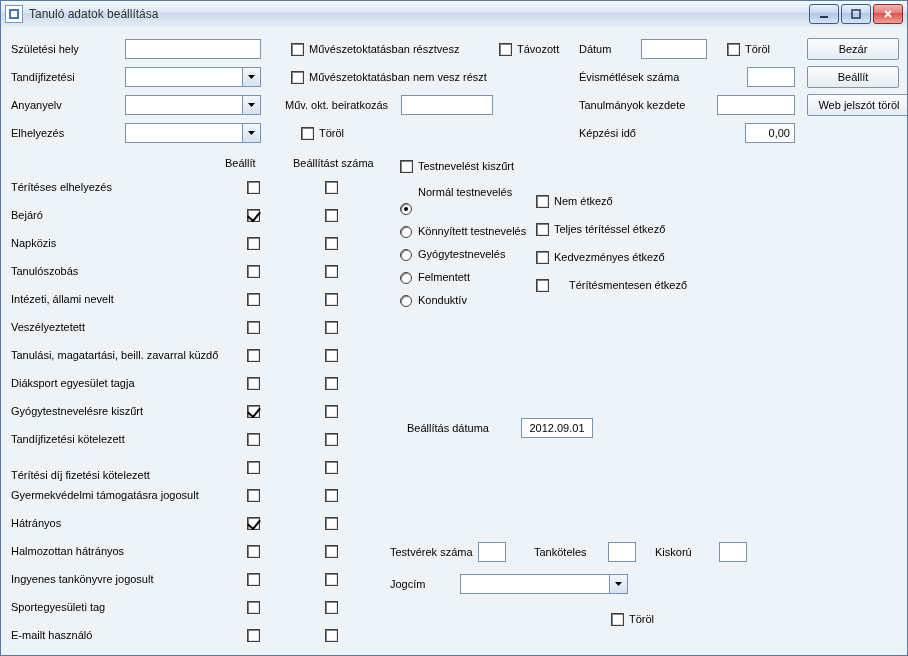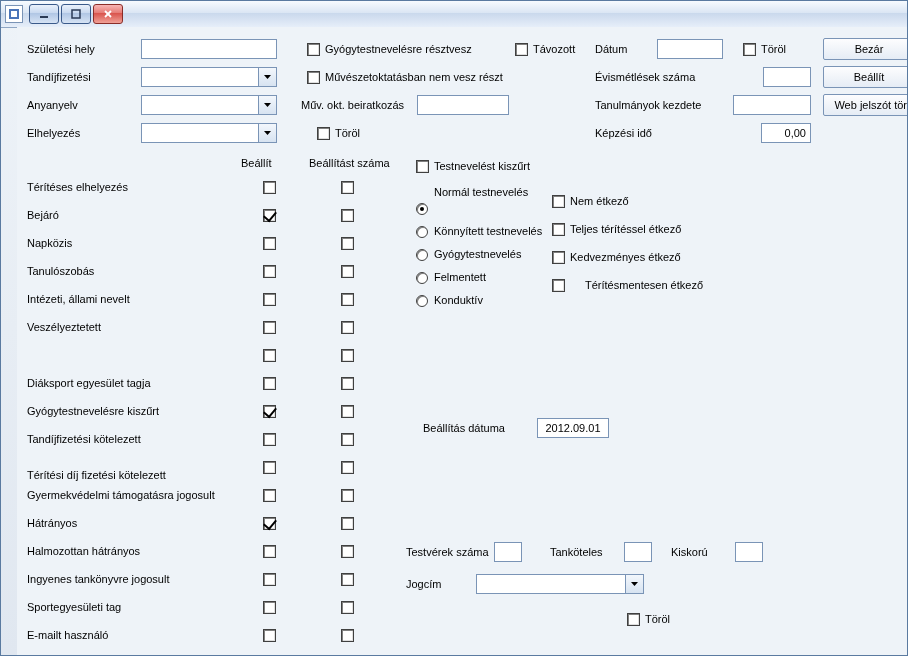--- a/index.html
+++ b/index.html
@@ -5,21 +5,21 @@
   html,body {margin:0;padding:0;font-family:Tahoma,Arial,sans-serif;font-size:11px;color:#000;background:#fff;}
   .window {width:908px;height:656px;border:1px solid #5a7aa0;background:linear-gradient(#eef3f8,#e0e7f0);box-sizing:border-box;position:relative;overflow:hidden;}
   .titlebar {height:26px;background:linear-gradient(#f7fbff,#dbe6f4 45%,#c9d8ec 46%,#e6eef9);border-bottom:1px solid #8fa6c4;display:flex;align-items:center;padding:0 4px;}
   .titlebar .t-icon {width:16px;height:16px;background:#fff;border:1px solid #7a94b6;margin-right:6px;display:flex;align-items:center;justify-content:center;}
   .titlebar .t-icon svg{display:block;}
   .titlebar .t-title {flex:1;font-size:12px;color:#333;}
   .win-btns {display:flex;gap:2px;}
   .win-btn {width:28px;height:18px;border:1px solid #3a5a8a;border-radius:3px;display:flex;align-items:center;justify-content:center;background:linear-gradient(#eaf1fb,#c7d8ef 45%,#b0c6e4 46%,#d6e3f4);}
   .win-btn.close {background:linear-gradient(#f7b5b5,#e57a74 45%,#d9544d 46%,#f0a197);border-color:#8a2d28;}
   .win-btn svg{display:block;}
-  .client {position:absolute;left:0;right:0;top:26px;bottom:0;background:#eef3f8;margin-left:16px;}
+  .client {position:absolute;left:0;right:0;top:26px;bottom:0;background:#eef3f8;}
 
   .lbl {position:absolute;white-space:nowrap;}
   .fld {position:absolute;height:20px;border:1px solid #7a94b6;background:#fff;box-sizing:border-box;}
   .fld.ri {text-align:right;padding-right:4px;line-height:18px;}
   .fld.cent {text-align:center;line-height:18px;}
   .cmb {position:absolute;height:20px;border:1px solid #7a94b6;background:#fff;box-sizing:border-box;display:flex;}
   .cmb-btn {width:17px;border-left:1px solid #7a94b6;background:linear-gradient(#f3f7fc,#d7e3f1);display:flex;align-items:center;justify-content:center;margin-left:auto;}
   .btn {position:absolute;height:22px;border:1px solid #7a94b6;background:linear-gradient(#fdfdfe,#e5ecf5);border-radius:2px;box-sizing:border-box;display:flex;align-items:center;justify-content:center;font-size:11px;}
 
   
@@ -34,20 +34,21 @@
 <body>
 
 <div class="window">
   <div class="titlebar">
     <span class="t-icon">
       <svg width="10" height="10" viewBox="0 0 10 10">
           <rect x="0" y="0" width="10" height="10" fill="#4a74b8"></rect>
           <rect x="2" y="2" width="6" height="6" fill="#fff"></rect>
         </svg>
     </span>
+    <span class="t-title">Tanuló adatok beállítása</span>
     <div class="win-btns">
       <div class="win-btn">
           <svg width="10" height="10">
             <rect x="1" y="7" width="8" height="2" fill="#2a3a55"></rect>
           </svg>
         </div>
       <div class="win-btn">
           <svg width="10" height="10">
             <rect x="1" y="1" width="8" height="8" fill="none" stroke="#2a3a55" stroke-width="1.5"></rect>
           </svg>
@@ -87,21 +88,21 @@
     <span class="lbl" style="left:10px;top:100px">Elhelyezés</span>
     <div class="cmb" style="left:124px;top:96px;width:136px">
         <div class="cmb-btn">
           <svg width="7" height="4">
             <polygon points="0,0 7,0 3.5,4" fill="#000"></polygon>
           </svg>
         </div>
       </div>
 
     <div class="cb" style="left:290px;top:16px"></div>
-    <span class="lbl" style="left:308px;top:16px">Gyógytestnevelésre résztvesz</span>
+    <span class="lbl" style="left:308px;top:16px">Művészetoktatásban résztvesz</span>
 
     <div class="cb" style="left:498px;top:16px"></div>
     <span class="lbl" style="left:516px;top:16px">Távozott</span>
 
     <div class="cb" style="left:290px;top:44px"></div>
     <span class="lbl" style="left:308px;top:44px">Művészetoktatásban nem vesz részt</span>
 
     <span class="lbl" style="left:284px;top:72px">Műv. okt. beiratkozás</span>
     <div class="fld" style="left:400px;top:68px;width:92px"></div>
 
@@ -146,20 +147,21 @@
     <div class="cb" style="left:324px;top:238px"></div>
 
     <span class="lbl" style="left:10px;top:266px">Intézeti, állami nevelt</span>
     <div class="cb" style="left:246px;top:266px"></div>
     <div class="cb" style="left:324px;top:266px"></div>
 
     <span class="lbl" style="left:10px;top:294px">Veszélyeztetett</span>
     <div class="cb" style="left:246px;top:294px"></div>
     <div class="cb" style="left:324px;top:294px"></div>
 
+    <span class="lbl" style="left:10px;top:322px">Tanulási, magatartási, beill. zavarral küzdő</span>
     <div class="cb" style="left:246px;top:322px"></div>
     <div class="cb" style="left:324px;top:322px"></div>
 
     <span class="lbl" style="left:10px;top:350px">Diáksport egyesület tagja</span>
     <div class="cb" style="left:246px;top:350px"></div>
     <div class="cb" style="left:324px;top:350px"></div>
 
     <span class="lbl" style="left:10px;top:378px">Gyógytestnevelésre kiszűrt</span>
     <div class="cb checked" style="left:246px;top:378px"></div>
     <div class="cb" style="left:324px;top:378px"></div>

